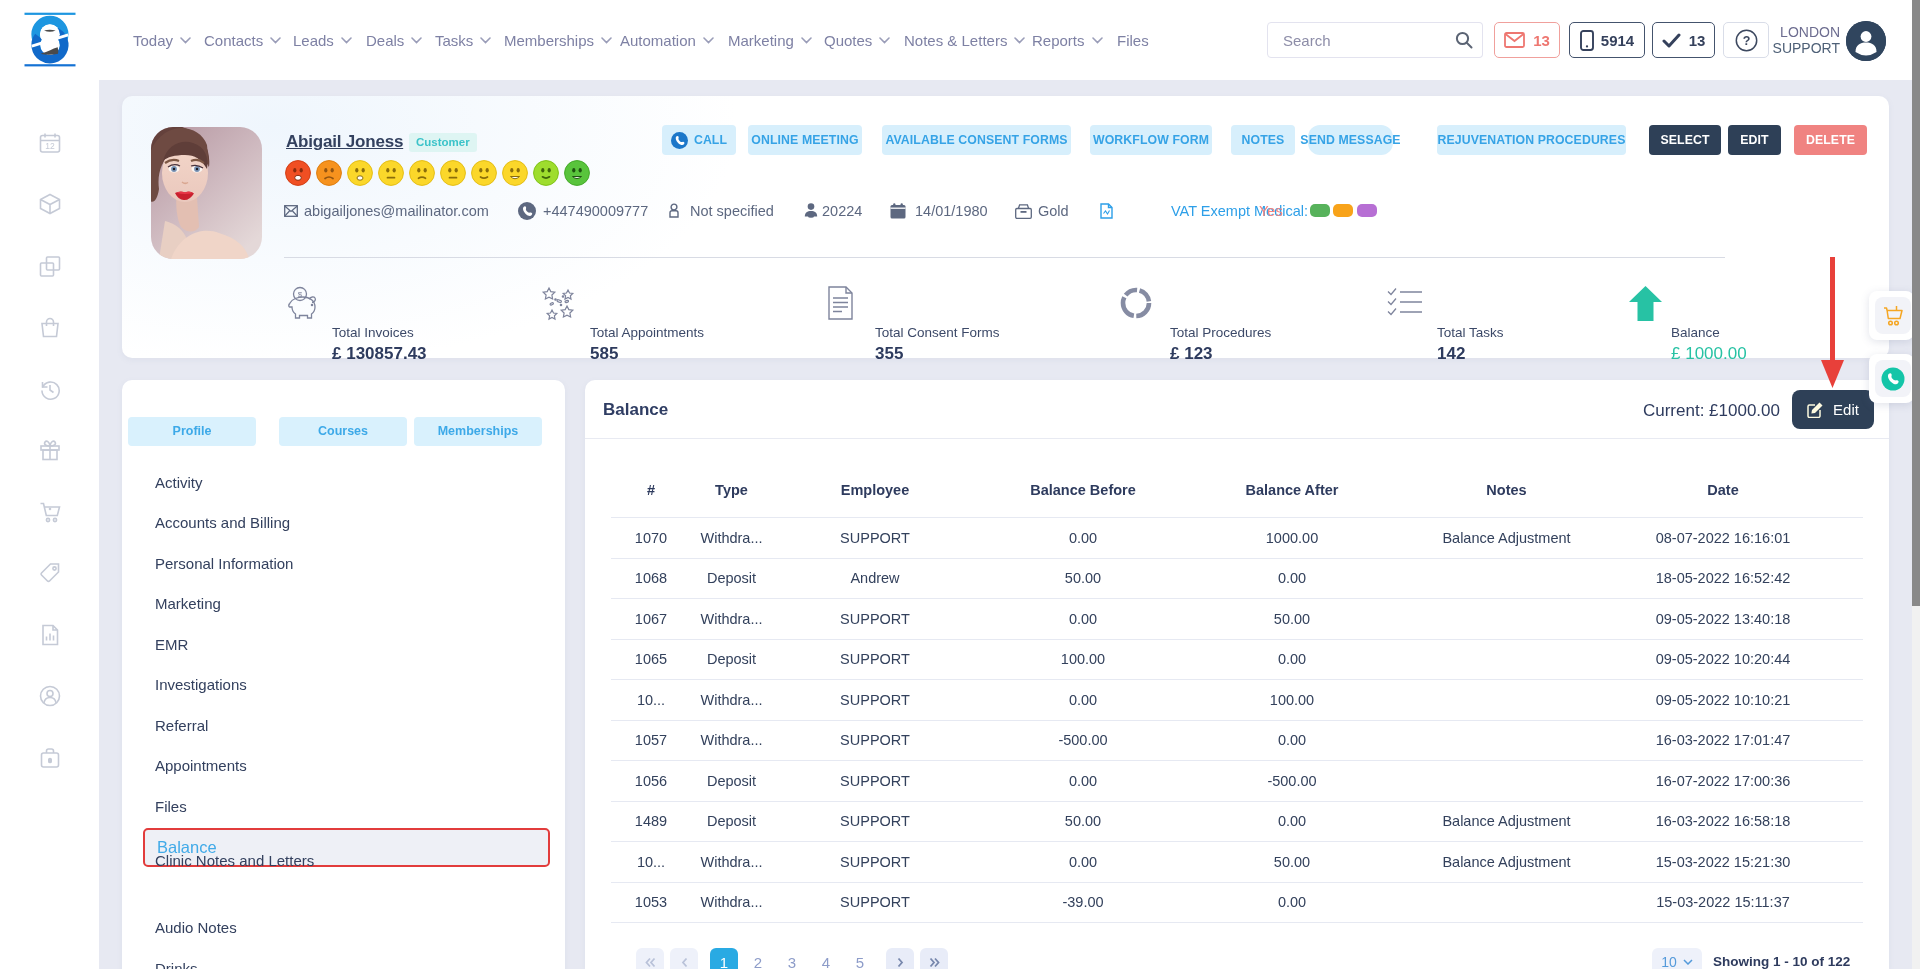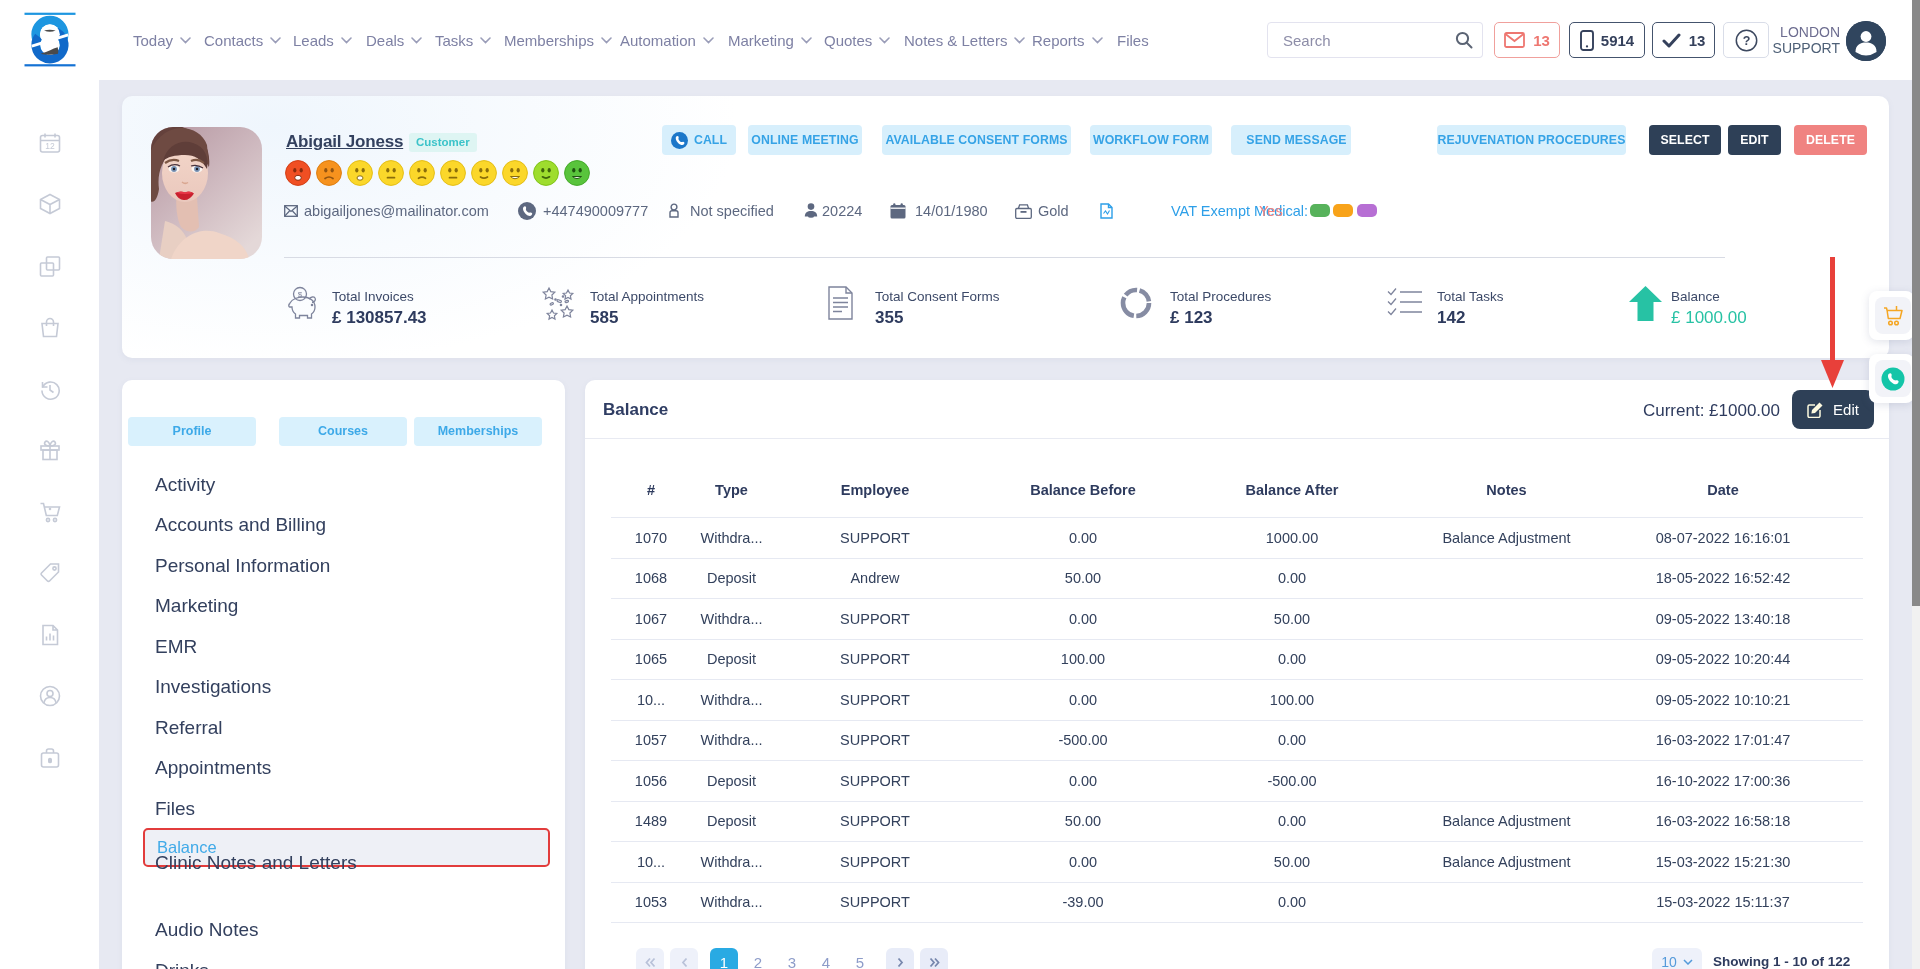--- a/index.html
+++ b/index.html
@@ -39,31 +39,31 @@
 .redtxt { color:#f4827f; }
 .chip { display:inline-block; width:20px; height:13px; border-radius:5px; margin-right:4px; vertical-align:middle; }
 
 .btn { position:absolute; top:29px; height:30px; border-radius:4px; font-size:12.3px; font-weight:bold; display:flex; align-items:center; justify-content:center; white-space:nowrap; letter-spacing:0.1px; }
 .btn.lb { background:#d7effc; color:#36a3e6; }
 .btn.dk { background:#2e4057; color:#fff; }
 .btn.rd { background:#f08381; color:#fff; }
 
 #psep { position:absolute; left:162px; top:161px; width:1441px; height:1px; background:#d8dbe4; }
 .stat { position:absolute; top:190px; }
-.stat .lab { font-size:13.5px; color:#3c4968; margin-bottom:4px; }
+.stat .lab { font-size:13.5px; color:#3c4968; margin-bottom:4px;margin-top:36px; }
 .stat .val { font-size:17px; font-weight:bold; color:#2e3b5e; }
 .stat .val.teal { color:#27c2a4; font-weight:normal; }
 
 
 #redarrow { position:absolute; left:1818px; top:257px; z-index:30; }
 
 
 #lpanel { position:absolute; left:122px; top:380px; width:443px; height:600px; background:#fff; border-radius:10px; box-shadow:0 2px 6px rgba(120,130,160,0.08); }
 .tab { position:absolute; top:37px; width:128px; height:29px; background:#d9f1fd; color:#3da9e8; font-size:12.5px; font-weight:bold; text-align:center; line-height:29px; border-radius:4px; }
-.litem { position:absolute; left:33px; font-size:19px; color:#33405e; }
+.litem { position:absolute; left:33px; font-size:15px; color:#33405e; }
 #balsel { position:absolute; left:21px; top:448px; width:407px; height:39px; background:#eef0f6; border:2.5px solid #e23c3c; border-radius:5px; line-height:35px; padding-left:12px; font-size:16.5px; color:#41aae8; }
 
 
 #rpanel { position:absolute; left:585px; top:380px; width:1304px; height:589px; background:#fff; border-radius:10px 10px 0 0; box-shadow:0 2px 6px rgba(120,130,160,0.08); }
 #rtitle { position:absolute; left:18px; top:20px; font-size:17px; font-weight:bold; color:#2f3d63; }
 #rhead-sep { position:absolute; left:0px; top:58px; width:1304px; height:1px; background:#e8eaf2; }
 #current { position:absolute; left:1000px; top:21px; width:195px; text-align:right; font-size:17px; color:#2e3b5e; }
 #editbtn2 { position:absolute; left:1792px; top:390px; width:82px; height:39px; background:#2e4057; border-radius:8px; color:#fff; font-size:15px; display:flex; align-items:center; justify-content:center; gap:9px; z-index:31; }
 table#btab { position:absolute; left:26px; top:102px; width:1252px; border-collapse:collapse; font-size:14.5px; color:#33415c; }
 #btab th { font-weight:bold; color:#2e3b5e; padding:0 0 19px 0; font-size:14.5px; }
@@ -322,21 +322,21 @@
   </div>
 
   <div class="btn lb" style="left:540px; width:74px;"><svg width="17" height="17" viewBox="0 0 17 17" style="margin-right:6px;">
         <circle cx="8.5" cy="8.5" r="8.5" fill="#1c77c9"></circle>
         <path d="M5.2 4.6 c2 -1.5 2.8 0.3 2.4 1.4 c-0.3 0.8 -0.2 1.7 1 2.9 c1.2 1.2 2.1 1.3 2.9 1 c1.1 -0.4 2.9 0.4 1.4 2.4 c-1 1.4 -3.6 0.9 -5.8 -1.3 c-2.2 -2.2 -3 -5 -1.9 -6.4 z" fill="#fff"></path>
       </svg>CALL</div>
   <div class="btn lb" style="left:626px; width:114px;">ONLINE MEETING</div>
   <div class="btn lb" style="left:760px; width:189px;">AVAILABLE CONSENT FORMS</div>
   <div class="btn lb" style="left:968px; width:122px;">WORKFLOW FORM</div>
   <div class="btn lb" style="left:1109px; width:64px;">NOTES</div>
-  <div class="btn lb" style="left:1120px; width:109px;">SEND MESSAGE</div>
+  <div class="btn lb" style="left:1186px; width:85px;border-radius:12px;">SEND MESSAGE</div>
   <div class="btn lb" style="left:1315px; width:189px;">REJUVENATION PROCEDURES</div>
   <div class="btn dk" style="left:1527px; width:72px;">SELECT</div>
   <div class="btn dk" style="left:1606px; width:53px;">EDIT</div>
   <div class="btn rd" style="left:1672px; width:73px;">DELETE</div>
 
   <div id="row-detail">
     <svg width="14" height="12" viewBox="0 0 14 12" style="position:absolute; left:0px; top:2px;" fill="none" stroke="#5d6880" stroke-width="1.3">
         <rect x="0.7" y="0.7" width="12.6" height="10.6"></rect>
         <path d="M0.7 0.9 L7 6.5 L13.3 0.9 M0.7 11.1 L5.5 6 M13.3 11.1 L8.5 6"></path>
       </svg>
@@ -554,21 +554,21 @@
           <td></td>
           <td>16-03-2022 17:01:47</td>
         </tr>
     <tr>
           <td>1056</td>
           <td>Deposit</td>
           <td>SUPPORT</td>
           <td>0.00</td>
           <td>-500.00</td>
           <td></td>
-          <td>16-10-2022 17:00:36</td>
+          <td>16-07-2022 17:00:36</td>
         </tr>
     <tr>
           <td>1489</td>
           <td>Deposit</td>
           <td>SUPPORT</td>
           <td>50.00</td>
           <td>0.00</td>
           <td>Balance Adjustment</td>
           <td>16-03-2022 16:58:18</td>
         </tr>

